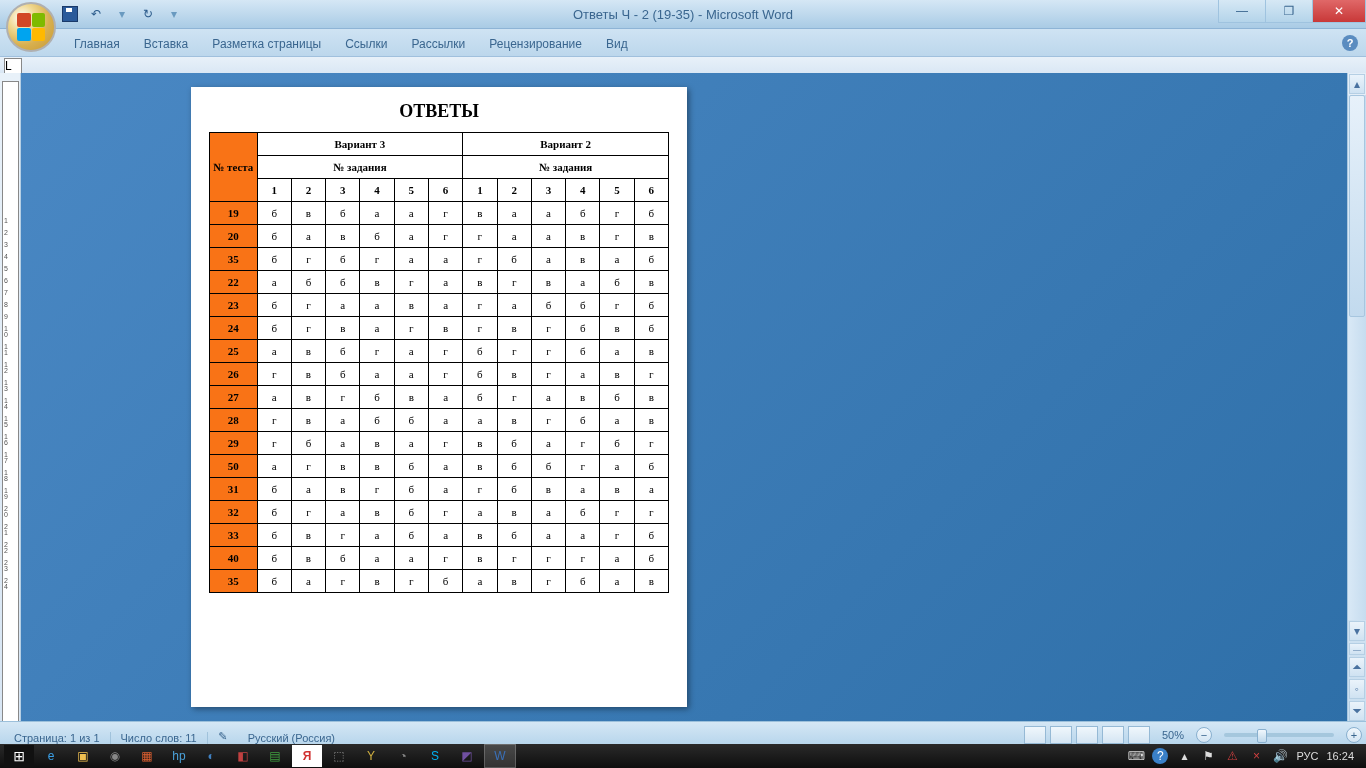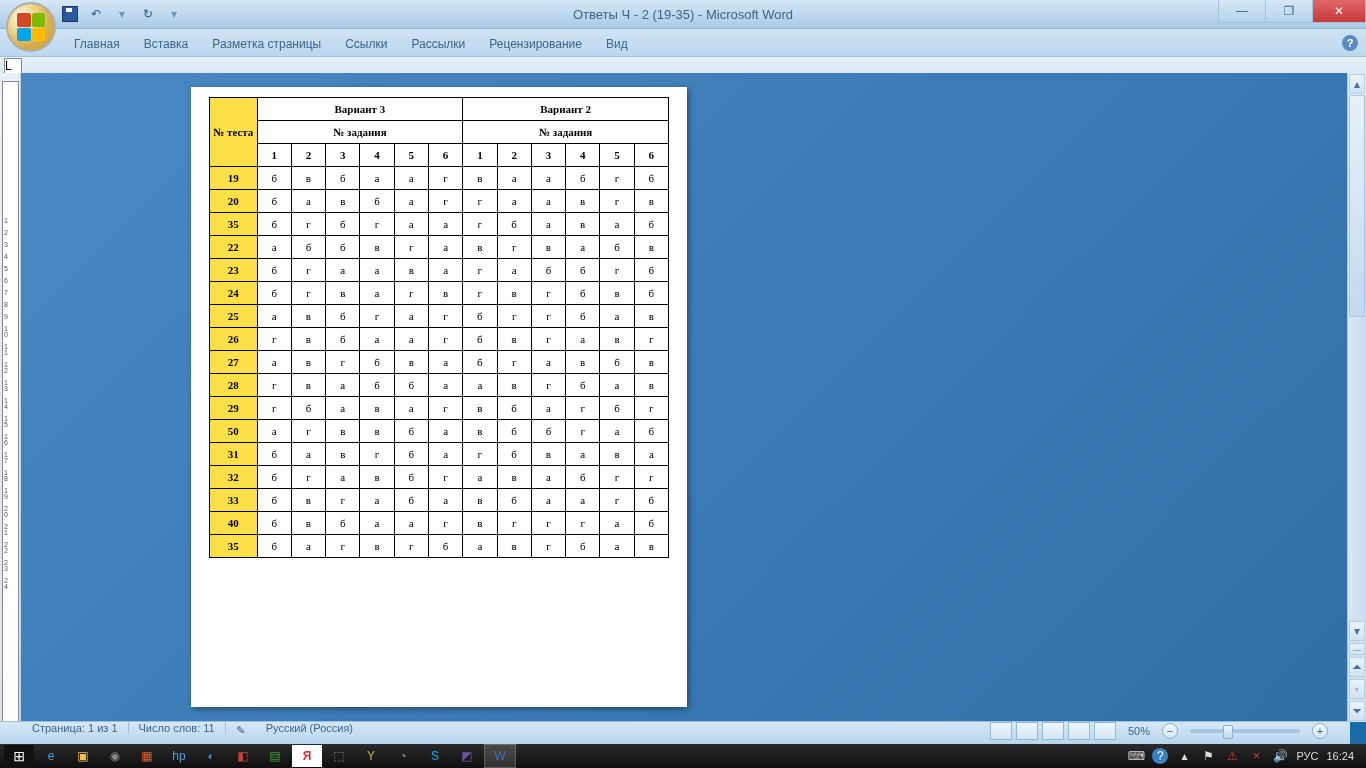--- a/index.html
+++ b/index.html
@@ -30,30 +30,30 @@
 
 .docwrap{position:absolute;top:73px;left:0;right:0;bottom:46px;background:linear-gradient(135deg,#4a88c4 0%,#2e6fa8 100%);display:flex}
 .vruler{width:20px;background:linear-gradient(#e8f1f9,#d8e6f4);border-right:1px solid #b6cfe4;display:flex;flex-direction:column;align-items:center;padding-top:8px}
 .vruler-inner{width:15px;background:#fff;border:1px solid #888;flex:1;font-size:7px;color:#555;writing-mode:vertical-lr;text-orientation:upright;letter-spacing:-1px;padding-top:2px;text-align:center}
 .page-scroll{flex:1;overflow:hidden;position:relative}
 .page{position:absolute;left:170px;top:14px;width:496px;height:620px;background:#fff;box-shadow:2px 2px 6px rgba(0,0,0,.4);padding:10px 18px;box-sizing:border-box}
 .page h1{text-align:center;font-family:Georgia,serif;font-weight:bold;font-size:18px;margin:4px 0 10px}
 
 .atab{border-collapse:collapse;width:100%;font-family:Georgia,"Times New Roman",serif;font-size:11px}
 .atab th,.atab td{border:1px solid #000;text-align:center;padding:0;height:22px}
-.atab .rowhead{font-weight:bold;width:42px;background:#fde047}
+.atab .rowhead{font-weight:bold;width:42px;background:#f97316}
 .atab .colnum{width:30px;font-weight:bold}
 .atab td{font-family:Georgia,serif}
 
 .vscroll{width:18px;background:linear-gradient(#e4eef8,#cadff0);border-left:1px solid #a9c7df;display:flex;flex-direction:column}
 .sbtn{height:18px;display:flex;align-items:center;justify-content:center;color:#4a72a0;background:linear-gradient(#eaf3fb,#cfe2f2);border:1px solid #b5cfe4;margin:1px}
 .strack{flex:1;background:linear-gradient(to right,#d9e9f6,#c6dcef)}
 .sthumb{height:220px;background:linear-gradient(#e7f1fa,#c2daee);border:1px solid #a7c6df;border-radius:2px;margin:0 1px}
 
-.status{position:absolute;bottom:24px;left:0;right:16px;height:22px;background:linear-gradient(#d5e7f5,#b8d6ec);border-top:1px solid #9cc0db;display:flex;align-items:flex-start;padding:0 22px;color:#3a668f;font-size:11px}
+.status{position:absolute;bottom:24px;left:0;right:0;height:22px;background:linear-gradient(#d5e7f5,#b8d6ec);border-top:1px solid #9cc0db;display:flex;align-items:flex-end;padding:0 4px;color:#3a668f;font-size:11px}
 .status .sect{padding:0 10px;border-right:1px solid #a0c2db}
 .status .spell{width:18px;height:16px;display:flex;align-items:center;justify-content:center;margin:0 6px}
 .status-right{margin-left:auto;display:flex;align-items:center;gap:4px}
 .viewbtn{width:20px;height:16px;border:1px solid #95b9d5;background:linear-gradient(#f0f7fc,#d4e5f3);margin:0}
 .zoom-slider{width:110px;height:4px;background:#a5c7dd;position:relative;margin:0 8px;border-radius:2px}
 .zoom-thumb{position:absolute;left:30%;top:-4px;width:8px;height:12px;background:linear-gradient(#f0f7fc,#bed8eb);border:1px solid #89b0cf;border-radius:2px}
 .zpm{width:14px;height:14px;border:1px solid #89b0cf;border-radius:50%;background:linear-gradient(#f0f7fc,#d4e5f3);display:flex;align-items:center;justify-content:center;font-size:11px;color:#3a668f}
 
 .taskbar{position:absolute;bottom:0;left:0;right:0;height:24px;background:linear-gradient(#2a2a2a,#0e0e0e);display:flex;align-items:center;padding:0 4px}
 .tb-item{width:30px;height:22px;display:flex;align-items:center;justify-content:center;margin-right:2px;color:#ddd}
@@ -109,20 +109,21 @@
 <div class="ruler-area">
   <div class="tab-stop">L</div>
 </div>
 
 <div class="docwrap">
   <div class="vruler">
     <div class="vruler-inner">1 2 3 4 5 6 7 8 9 10 11 12 13 14 15 16 17 18 19 20 21 22 23 24</div>
   </div>
   <div class="page-scroll">
     <div class="page">
+      <h1>ОТВЕТЫ</h1>
       <table class="atab" id="atab">
           <tbody>
             <tr>
               <th class="rowhead" rowspan="3">№ теста</th>
               <th colspan="6">Вариант 3</th>
               <th colspan="6">Вариант 2</th>
             </tr>
             <tr>
               <th colspan="6">№ задания</th>
               <th colspan="6">№ задания</th>

